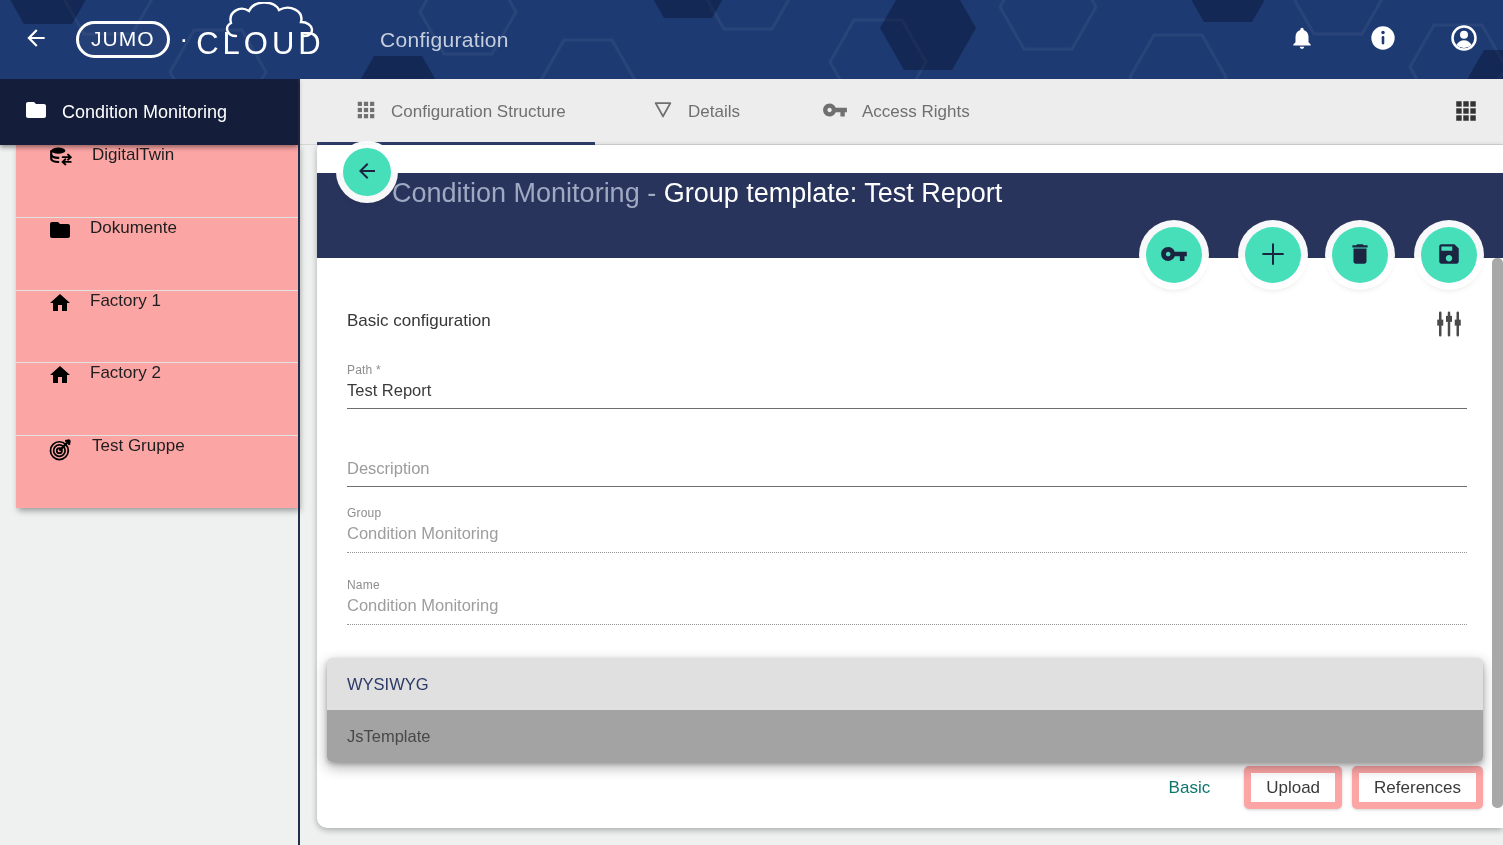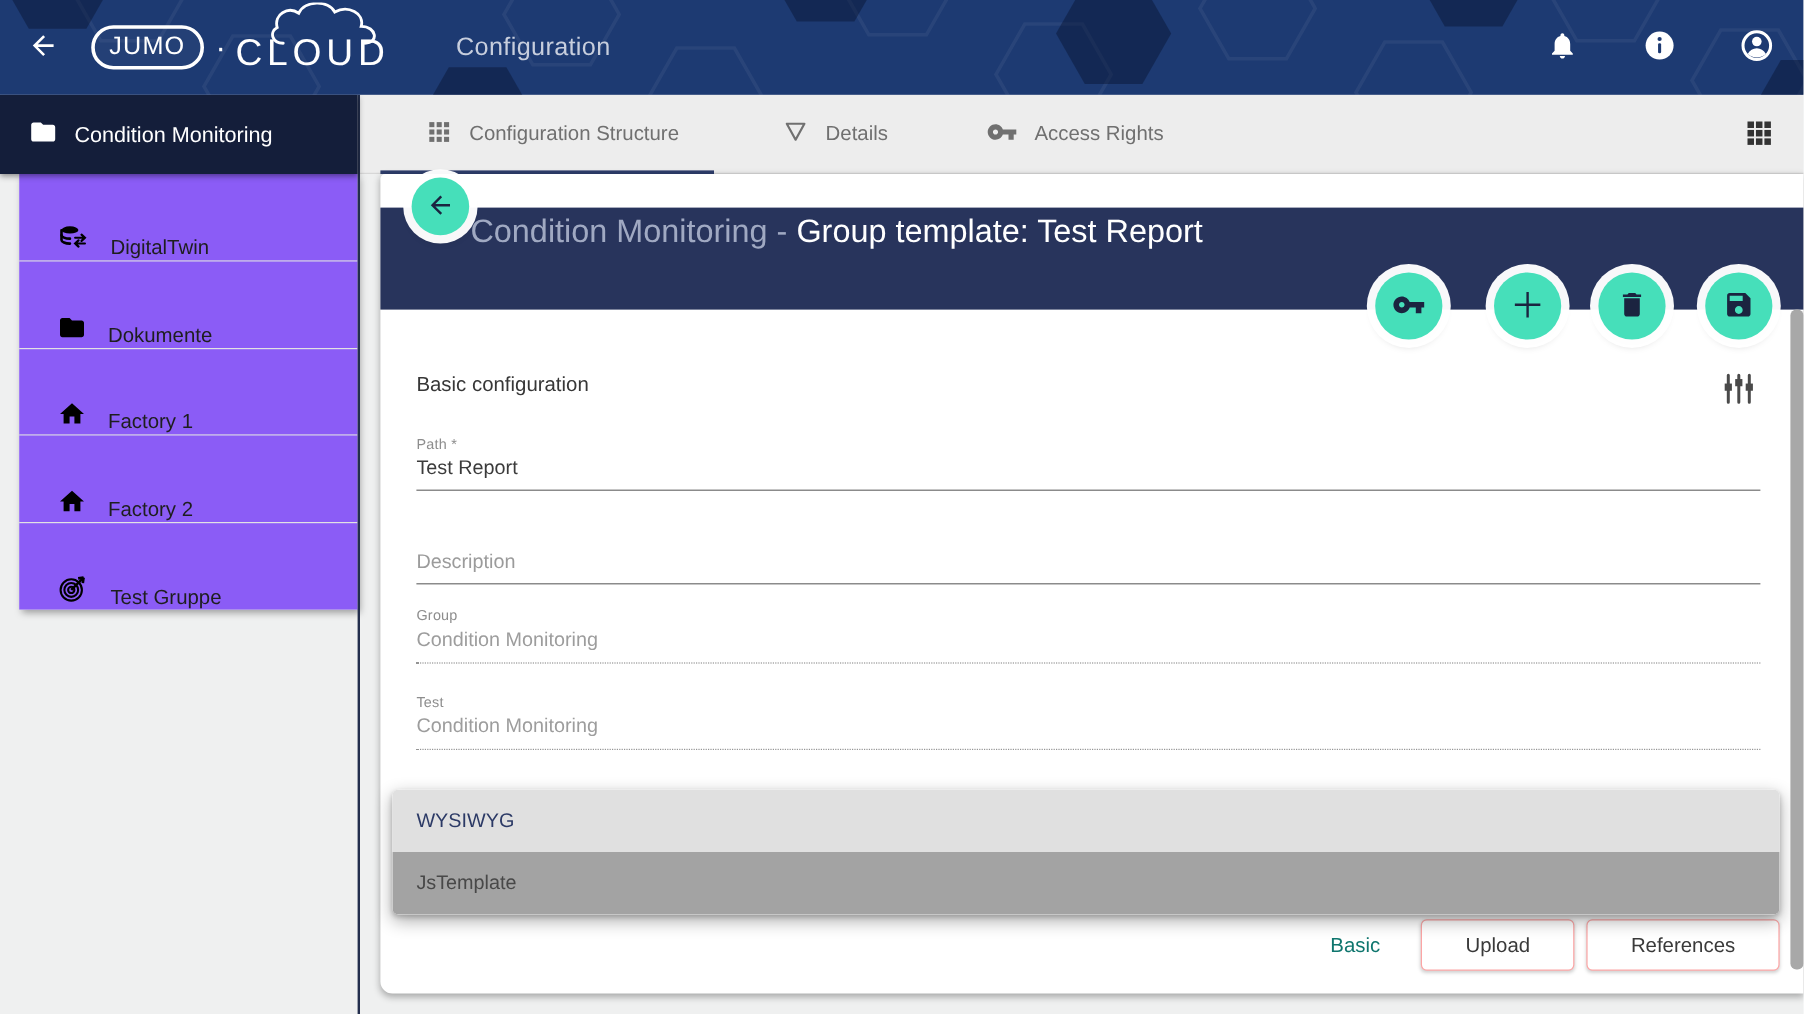--- a/index.html
+++ b/index.html
@@ -25,22 +25,22 @@
                     display:flex; align-items:center; justify-content:center; }
 
   
   .sidebar-header { position:absolute; left:0; top:79px; width:298px; height:66px; background:#141e3a;
                     display:flex; align-items:center; padding-left:24px; gap:14px; color:#ffffff; z-index:12;
                     box-shadow:0 2px 5px rgba(0,0,0,.45); cursor:pointer; }
   .sidebar-header .lbl { font-size:18px; }
   .sidebar-divider { position:absolute; left:298px; top:79px; width:2px; height:766px; background:#232e4d; z-index:11; }
   .sidebar-card { position:absolute; left:16px; top:145px; width:282px; height:363px; background:#ffffff;
                   box-shadow:2px 3px 6px rgba(0,0,0,.35); z-index:10; display:flex; flex-direction:column; }
-  .side-item { flex:1; display:flex; align-items:flex-end; gap:18px; padding-left:32px; color:#1e1e1e;
-               border-bottom:1px solid #e2e2e2; cursor:pointer; background:#8b5cf6; }
+  .side-item { flex:1; display:flex; align-items:flex-start; gap:18px; padding-left:32px; color:#1e1e1e;
+               border-bottom:1px solid #e2e2e2; cursor:pointer; background:#fca5a5; }
   .side-item:last-child { border-bottom:none; }
   .side-item .lbl { font-size:17px; }
   .side-item svg { color:#000000; flex:0 0 auto; }
 
   
   .tabbar { position:absolute; left:300px; top:79px; width:1203px; height:66px; background:#ededed;
             border-bottom:1px solid #d7d7d7; z-index:5; }
   .tab { position:absolute; top:0; height:66px; display:flex; align-items:center; gap:14px;
          color:#707070; font-size:17px; cursor:pointer; background:transparent; border:none; }
   .tab-1 { left:17px; width:278px; padding-left:38px; }
@@ -82,21 +82,21 @@
   .dropdown { position:absolute; left:327px; top:658px; width:1156px; height:104px; background:#ffffff;
               border-radius:5px; box-shadow:0 5px 14px rgba(0,0,0,.32), 0 2px 4px rgba(0,0,0,.2); z-index:20; overflow:hidden; }
   .dd-option { height:52px; display:flex; align-items:center; padding-left:20px; font-size:16.5px; cursor:pointer; }
   .dd-selected { background:#e0e0e0; color:#2c3a66; }
   .dd-plain { background:#a3a3a3; color:#484848; }
 
   
   .footer-row { position:absolute; right:20px; top:621px; display:flex; align-items:center; gap:10px; z-index:7; }
   .flat-tab { border:none; background:transparent; font-size:17px; color:#0f766e; padding:0 24px; height:43px;
               font-family:"Liberation Sans", sans-serif; cursor:pointer; }
-  .raised-tab { background:#ffffff; border:1px solid #fca5a5; border-radius:5px; height:43px; padding:0 36px;
+  .raised-tab { background:#ffffff; border:7px solid #fca5a5; border-radius:5px; height:43px; padding:0 15px;
                 font-size:17px; color:#3a3a3a; font-family:"Liberation Sans", sans-serif;
                 box-shadow:0 1px 3px rgba(0,0,0,.18); cursor:pointer; }
 
   
   .scrollbar-thumb { position:absolute; left:1492px; top:258px; width:11px; height:550px;
                      background:#a8a8a8; border-radius:5px; z-index:25; cursor:grab; }
 </style>
 </head>
 <body>
 
@@ -354,21 +354,21 @@
   <div class="field f-desc">
     <input type="text" placeholder="Description" style="">
   </div>
 
   <div class="field f-group">
     <div class="flabel">Group</div>
     <div class="ro-value">Condition Monitoring</div>
   </div>
 
   <div class="field f-path">
-    <div class="flabel">Test</div>
+    <div class="flabel">Name</div>
     <div class="ro-value">Condition Monitoring</div>
   </div>
 
   <div class="footer-row">
     <button class="flat-tab">Basic</button>
     <button class="raised-tab">Upload</button>
     <button class="raised-tab">References</button>
   </div>
 </section>
 

